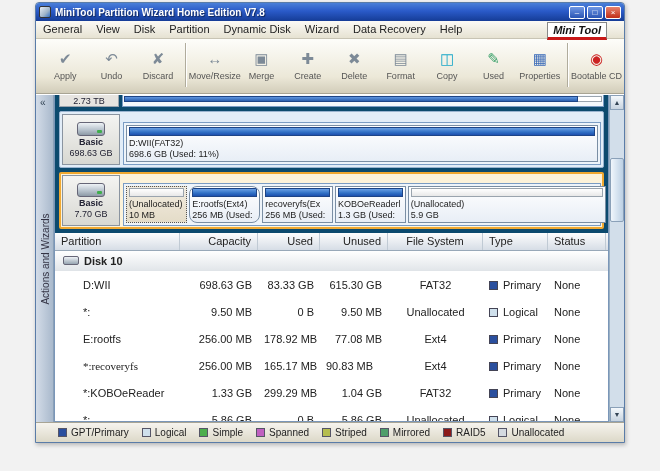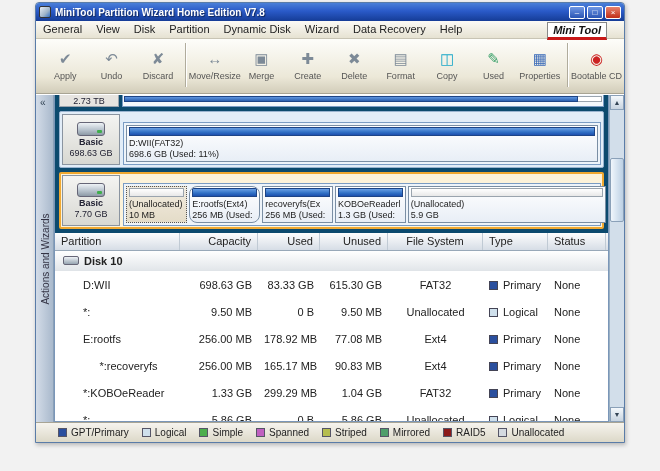--- a/index.html
+++ b/index.html
@@ -295,24 +295,24 @@
               <div class="trow">
                 <div class="td first" style="width: 125px; text-align: left;">E:rootfs</div>
                 <div class="td" style="width: 78px; text-align: right;">256.00 MB</div>
                 <div class="td" style="width: 62px; text-align: right;">178.92 MB</div>
                 <div class="td" style="width: 68px; text-align: right;">77.08 MB</div>
                 <div class="td" style="width: 95px; text-align: center;">Ext4</div>
                 <div class="td" style="width: 65px; text-align: left;"><span class="type-sq" style="background: rgb(42, 79, 158);"></span>Primary</div>
                 <div class="td" style="width: 58px; text-align: left;">None</div>
               </div>
               <div class="trow">
-                <div class="td first" style="width: 125px; text-align: center;">*:recoveryfs</div>
+                <div class="td first" style="width: 125px; text-align: left; font-family: Liberation Serif, serif;">*:recoveryfs</div>
                 <div class="td" style="width: 78px; text-align: right;">256.00 MB</div>
                 <div class="td" style="width: 62px; text-align: center;">165.17 MB</div>
-                <div class="td" style="width: 68px; text-align: right;">90.83 MB</div>
+                <div class="td" style="width: 68px; ">90.83 MB</div>
                 <div class="td" style="width: 95px; text-align: center;">Ext4</div>
                 <div class="td" style="width: 65px; text-align: left;"><span class="type-sq" style="background: rgb(42, 79, 158);"></span>Primary</div>
                 <div class="td" style="width: 58px; text-align: left;">None</div>
               </div>
               <div class="trow">
                 <div class="td first" style="width: 125px; text-align: left;">*:KOBOeReader</div>
                 <div class="td" style="width: 78px; text-align: right;">1.33 GB</div>
                 <div class="td" style="width: 62px; text-align: right;">299.29 MB</div>
                 <div class="td" style="width: 68px; text-align: right;">1.04 GB</div>
                 <div class="td" style="width: 95px; text-align: center;">FAT32</div>

